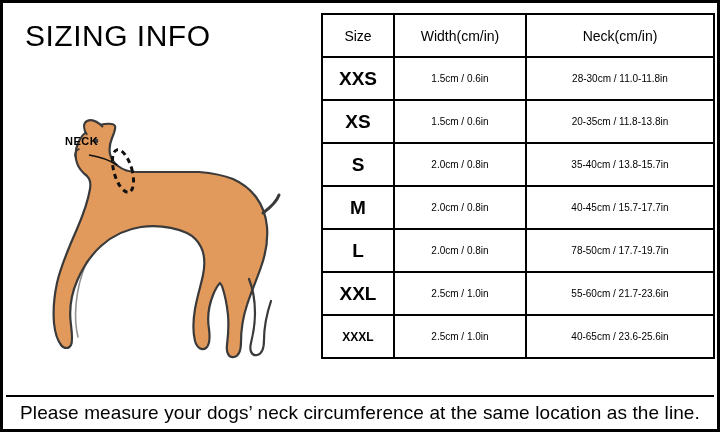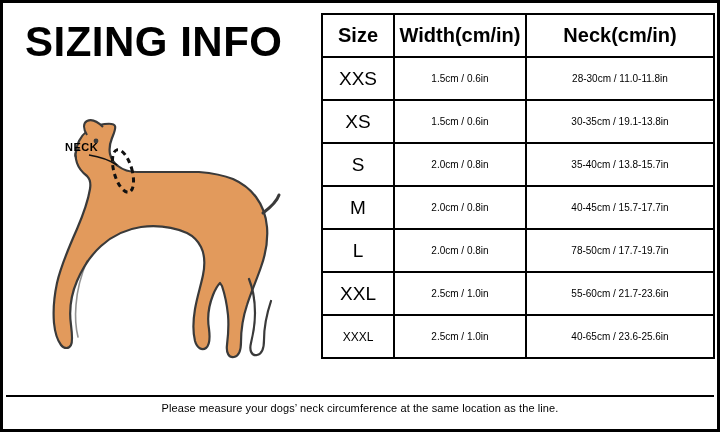--- a/index.html
+++ b/index.html
@@ -28,37 +28,37 @@
     left: 0;
     top: 0;
     width: 312px;
     height: 386px;
     box-sizing: border-box;
   }
   .title {
     position: absolute;
     left: 22px;
     top: 18px;
-    font-size: 42px;
-    font-weight: bold;
+    font-size: 30px;
+    font-weight: normal;
     letter-spacing: 0.5px;
     line-height: 1;
     white-space: nowrap;
   }
   .dog-wrap {
     position: absolute;
     left: 14px;
     top: 80px;
     width: 290px;
     height: 290px;
   }
   .neck-label {
     position: absolute;
     left: 48px;
-    top: 58px;
+    top: 52px;
     font-size: 11px;
     font-weight: bold;
     letter-spacing: 0.5px;
   }
   
   .table-area {
     position: absolute;
     left: 318px;
     top: 10px;
     width: 392px;
@@ -72,26 +72,26 @@
   table.size-table th,
   table.size-table td {
     border: 2px solid #000000;
     text-align: center;
     vertical-align: middle;
     padding: 0;
     height: 41px;
     font-size: 10px;
   }
   table.size-table th {
-    font-size: 20px;
-    font-weight: bold;
+    font-size: 14px;
+    font-weight: normal;
   }
   table.size-table td.size-cell {
     font-size: 19px;
-    font-weight: normal;
+    font-weight: bold;
   }
   table.size-table td.size-cell.long {
     font-size: 12px;
   }
   col.c-size { width: 72px; }
   col.c-width { width: 132px; }
   col.c-neck { width: 188px; }
 
   
   .footer-sep {
@@ -101,21 +101,21 @@
     top: 392px;
     height: 2px;
     background: #000000;
   }
   .footer-note {
     position: absolute;
     left: 0;
     right: 0;
     top: 399px;
     text-align: center;
-    font-size: 11px;
+    font-size: 19px;
     letter-spacing: 0.1px;
   }
 </style>
 </head>
 <body>
 
 <div class="page">
 
   <div class="left-panel">
     <div class="title">SIZING INFO</div>
@@ -202,21 +202,21 @@
       </thead>
       <tbody>
         <tr>
           <td class="size-cell">XXS</td>
           <td>1.5cm / 0.6in</td>
           <td>28-30cm / 11.0-11.8in</td>
         </tr>
         <tr>
           <td class="size-cell">XS</td>
           <td>1.5cm / 0.6in</td>
-          <td>30-35cm / 19.1-13.8in</td>
+          <td>20-35cm / 11.8-13.8in</td>
         </tr>
         <tr>
           <td class="size-cell">S</td>
           <td>2.0cm / 0.8in</td>
           <td>35-40cm / 13.8-15.7in</td>
         </tr>
         <tr>
           <td class="size-cell">M</td>
           <td>2.0cm / 0.8in</td>
           <td>40-45cm / 15.7-17.7in</td>

